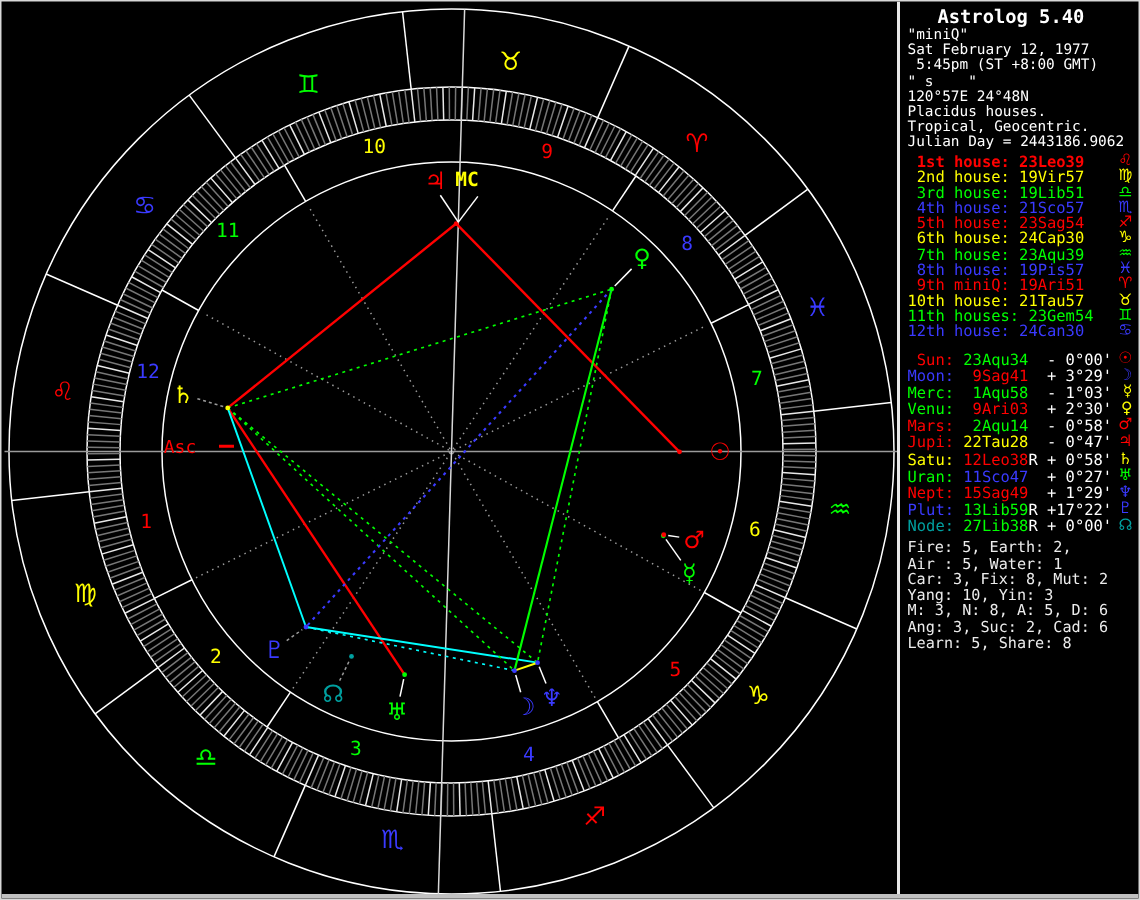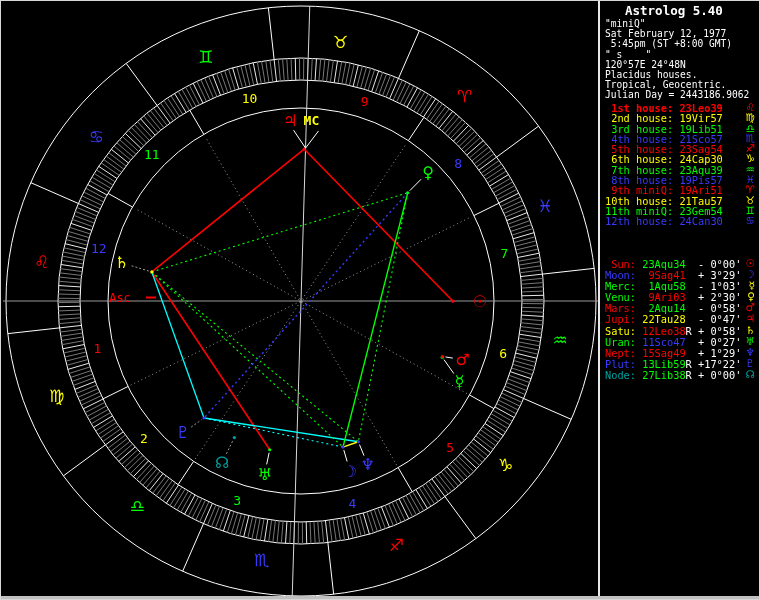--- a/index.html
+++ b/index.html
@@ -7,21 +7,21 @@
           border:1px solid #d8d8d8;box-sizing:border-box;
           font-family:"DejaVu Sans Mono", monospace;}
   .bottombar{position:absolute;left:0;right:0;bottom:0;height:3px;background:#c0c0c0;}
   .divider{position:absolute;left:597px;top:0;width:2px;height:595px;background:#e8e8e8;}
   svg{position:absolute;left:0;top:0;}
   .panel{position:absolute;left:602px;top:0;width:157px;height:594px;color:#fff;}
   .panel-title{position:absolute;left:2px;top:2px;font-size:12.5px;font-weight:bold;color:#fff;white-space:pre;margin-left:20px;}
   .hdr{position:absolute;left:2px;top:18px;}
   .hdr .hline{font-size:9.6px;line-height:10.2px;white-space:pre;color:#fff;}
   .houses-block{position:absolute;left:2px;top:102px;width:153px;}
-  .planets-block{position:absolute;left:2px;top:234px;width:153px;margin-top:24px;}
+  .planets-block{position:absolute;left:2px;top:234px;width:153px;}
   .stats-block{position:absolute;left:2px;top:360px;width:153px;}
   .prow{position:relative;white-space:pre;font-size:10.3px;height:10.3px;line-height:10.4px;}
   .prow2{position:relative;white-space:pre;font-size:10.3px;height:11.1px;line-height:11.2px;}
   .sline{white-space:pre;font-size:10.1px;height:10.6px;line-height:10.7px;color:#ececec;}
   .ricon{position:absolute;right:3px;top:-1px;font-family:"DejaVu Sans",sans-serif;font-size:10.5px;}
 </style>
 </head>
 <body>
 
 <div class="screen">
@@ -508,31 +508,40 @@
         <div class="prow"><span style="color: rgb(255, 0, 0); font-weight: bold;"> 1st house: 23Leo39</span><span class="ricon" style="color: rgb(255, 0, 0);">♌</span></div>
         <div class="prow"><span style="color: rgb(255, 255, 0);"> 2nd house: 19Vir57</span><span class="ricon" style="color: rgb(255, 255, 0);">♍</span></div>
         <div class="prow"><span style="color: rgb(0, 255, 0);"> 3rd house: 19Lib51</span><span class="ricon" style="color: rgb(0, 255, 0);">♎</span></div>
         <div class="prow"><span style="color: rgb(58, 58, 255);"> 4th house: 21Sco57</span><span class="ricon" style="color: rgb(58, 58, 255);">♏</span></div>
         <div class="prow"><span style="color: rgb(255, 0, 0);"> 5th house: 23Sag54</span><span class="ricon" style="color: rgb(255, 0, 0);">♐</span></div>
         <div class="prow"><span style="color: rgb(255, 255, 0);"> 6th house: 24Cap30</span><span class="ricon" style="color: rgb(255, 255, 0);">♑</span></div>
         <div class="prow"><span style="color: rgb(0, 255, 0);"> 7th house: 23Aqu39</span><span class="ricon" style="color: rgb(0, 255, 0);">♒</span></div>
         <div class="prow"><span style="color: rgb(58, 58, 255);"> 8th house: 19Pis57</span><span class="ricon" style="color: rgb(58, 58, 255);">♓</span></div>
         <div class="prow"><span style="color: rgb(255, 0, 0);"> 9th miniQ: 19Ari51</span><span class="ricon" style="color: rgb(255, 0, 0);">♈</span></div>
         <div class="prow"><span style="color: rgb(255, 255, 0);">10th house: 21Tau57</span><span class="ricon" style="color: rgb(255, 255, 0);">♉</span></div>
-        <div class="prow"><span style="color: rgb(0, 255, 0);">11th miniQ: 23Gem54</span><span class="ricon" style="color: rgb(0, 255, 0);">♊</span></div>
+        <div class="prow"><span style="color: rgb(0, 255, 0);">11th houses: 23Gem54</span><span class="ricon" style="color: rgb(0, 255, 0);">♊</span></div>
         <div class="prow"><span style="color: rgb(58, 58, 255);">12th house: 24Can30</span><span class="ricon" style="color: rgb(58, 58, 255);">♋</span></div>
       </div>
     <div class="planets-block" id="planets">
         <div class="prow2"><span style="color: rgb(255, 0, 0);"> Sun:</span><span style="color: rgb(0, 255, 0);"> 23Aqu34</span><span style="color: rgb(255, 255, 255);">  - 0°00'</span><span class="ricon" style="color: rgb(255, 0, 0);">☉</span></div>
         <div class="prow2"><span style="color: rgb(58, 58, 255);">Moon:</span><span style="color: rgb(255, 0, 0);">  9Sag41</span><span style="color: rgb(255, 255, 255);">  + 3°29'</span><span class="ricon" style="color: rgb(58, 58, 255);">☽</span></div>
         <div class="prow2"><span style="color: rgb(0, 255, 0);">Merc:</span><span style="color: rgb(0, 255, 0);">  1Aqu58</span><span style="color: rgb(255, 255, 255);">  - 1°03'</span><span class="ricon" style="color: rgb(255, 255, 0);">☿</span></div>
         <div class="prow2"><span style="color: rgb(0, 255, 0);">Venu:</span><span style="color: rgb(255, 0, 0);">  9Ari03</span><span style="color: rgb(255, 255, 255);">  + 2°30'</span><span class="ricon" style="color: rgb(255, 255, 0);">♀</span></div>
         <div class="prow2"><span style="color: rgb(255, 0, 0);">Mars:</span><span style="color: rgb(0, 255, 0);">  2Aqu14</span><span style="color: rgb(255, 255, 255);">  - 0°58'</span><span class="ricon" style="color: rgb(255, 0, 0);">♂</span></div>
         <div class="prow2"><span style="color: rgb(255, 0, 0);">Jupi:</span><span style="color: rgb(255, 255, 0);"> 22Tau28</span><span style="color: rgb(255, 255, 255);">  - 0°47'</span><span class="ricon" style="color: rgb(255, 0, 0);">♃</span></div>
         <div class="prow2"><span style="color: rgb(255, 255, 0);">Satu:</span><span style="color: rgb(255, 0, 0);"> 12Leo38</span><span style="color: rgb(255, 255, 255);">R + 0°58'</span><span class="ricon" style="color: rgb(255, 255, 0);">♄</span></div>
         <div class="prow2"><span style="color: rgb(0, 255, 0);">Uran:</span><span style="color: rgb(58, 58, 255);"> 11Sco47</span><span style="color: rgb(255, 255, 255);">  + 0°27'</span><span class="ricon" style="color: rgb(0, 255, 0);">♅</span></div>
         <div class="prow2"><span style="color: rgb(255, 0, 0);">Nept:</span><span style="color: rgb(255, 0, 0);"> 15Sag49</span><span style="color: rgb(255, 255, 255);">  + 1°29'</span><span class="ricon" style="color: rgb(58, 58, 255);">♆</span></div>
         <div class="prow2"><span style="color: rgb(58, 58, 255);">Plut:</span><span style="color: rgb(0, 255, 0);"> 13Lib59</span><span style="color: rgb(255, 255, 255);">R +17°22'</span><span class="ricon" style="color: rgb(58, 58, 255);">♇</span></div>
         <div class="prow2"><span style="color: rgb(0, 160, 160);">Node:</span><span style="color: rgb(0, 255, 0);"> 27Lib38</span><span style="color: rgb(255, 255, 255);">R + 0°00'</span><span class="ricon" style="color: rgb(0, 160, 160);">☊</span></div>
       </div>
+    <div class="stats-block" id="stats">
+        <div class="sline">Fire: 5, Earth: 2,</div>
+        <div class="sline">Air : 5, Water: 1</div>
+        <div class="sline">Car: 3, Fix: 8, Mut: 2</div>
+        <div class="sline">Yang: 10, Yin: 3</div>
+        <div class="sline">M: 3, N: 8, A: 5, D: 6</div>
+        <div class="sline">Ang: 3, Suc: 2, Cad: 6</div>
+        <div class="sline">Learn: 5, Share: 8</div>
+      </div>
   </div>
   <div class="bottombar"></div>
 </div>
 
 </body></html>

